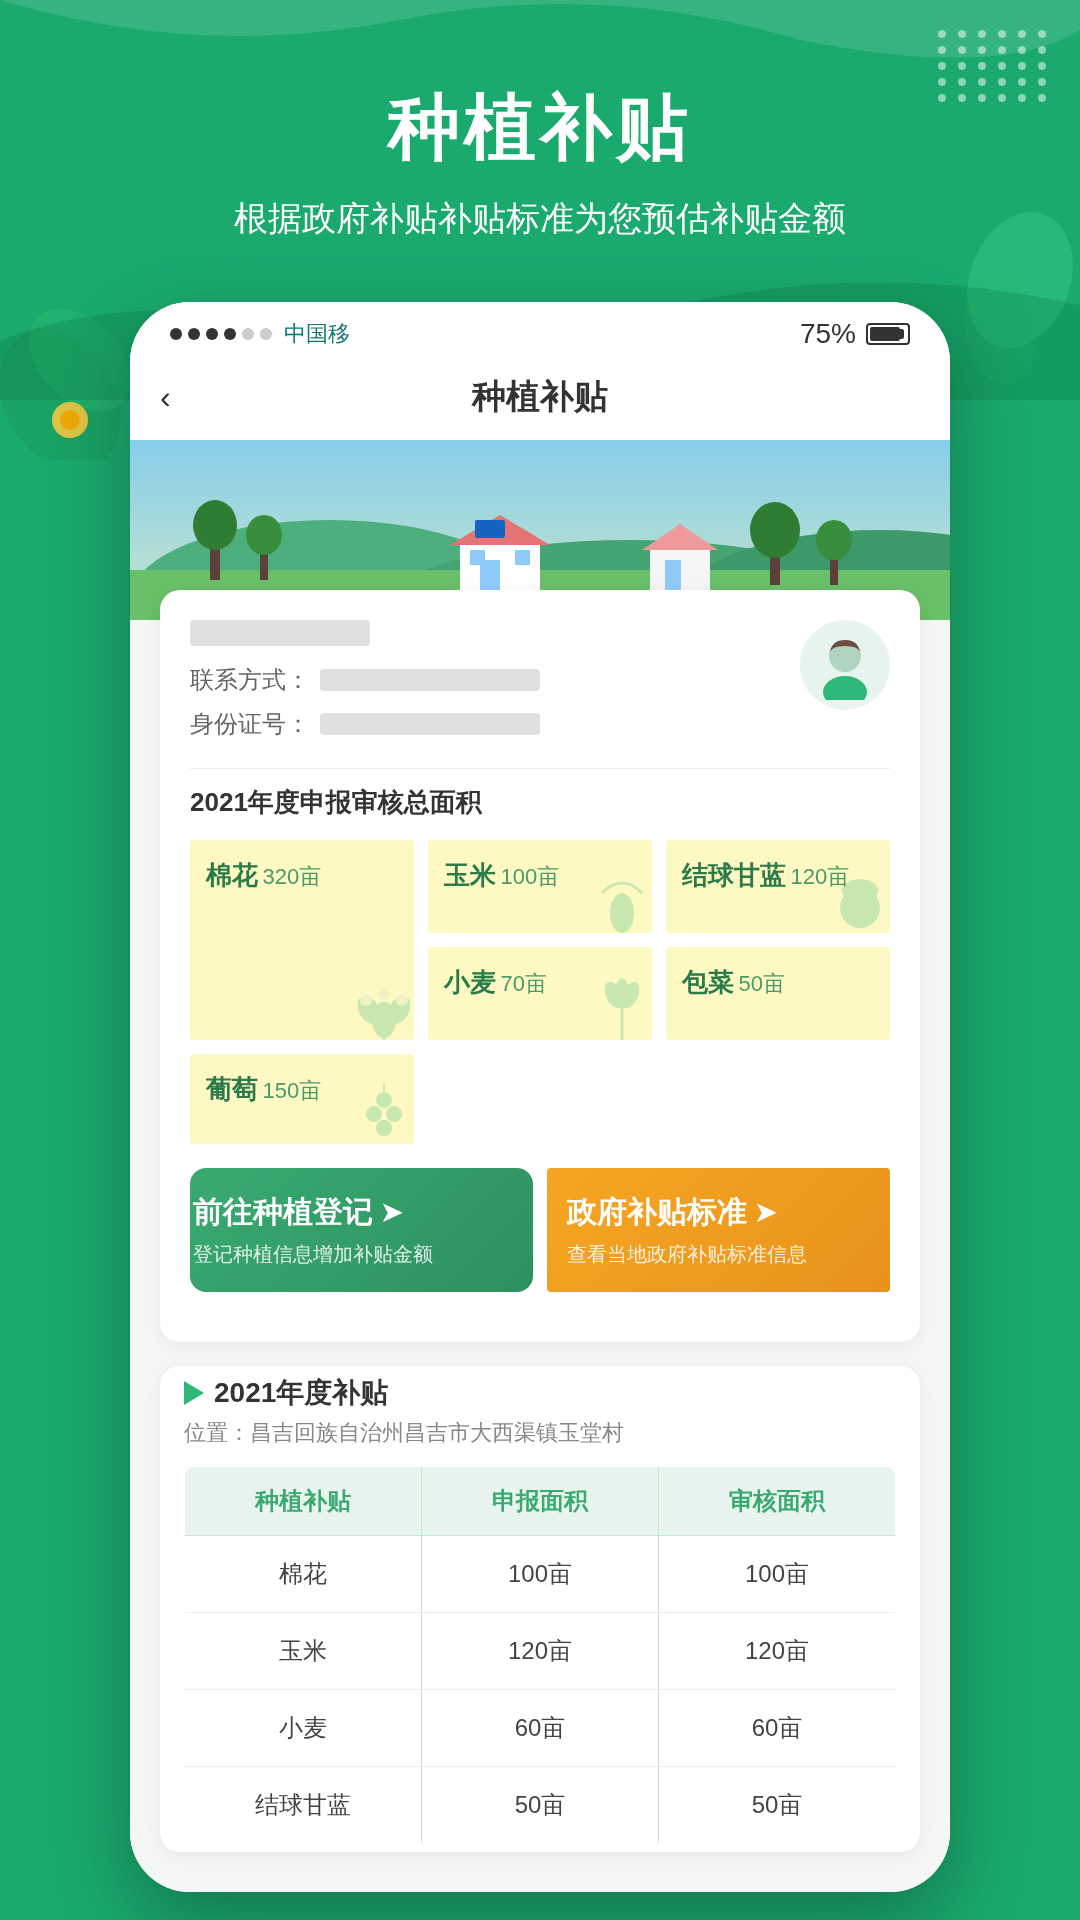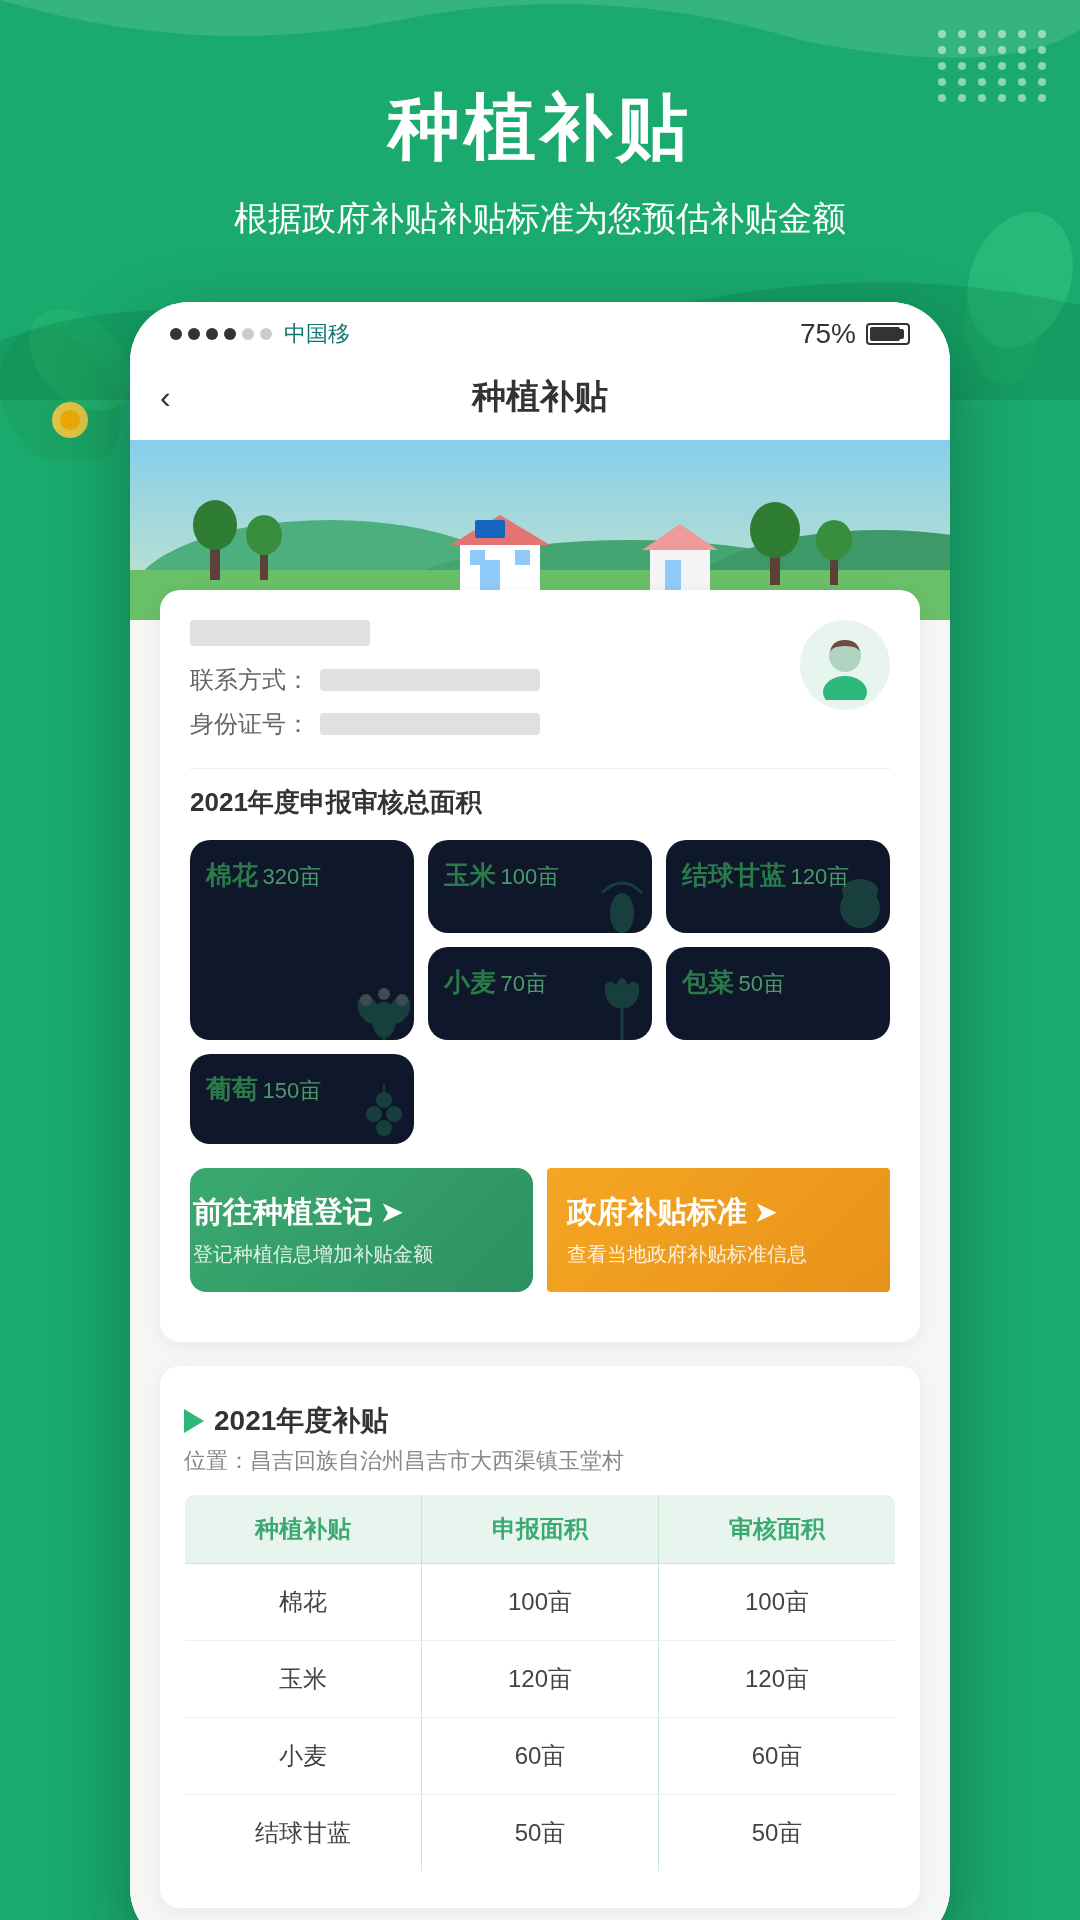--- a/index.html
+++ b/index.html
@@ -218,22 +218,22 @@
     }
 
     
     .crop-grid {
       display: grid;
       grid-template-columns: 1fr 1fr 1fr;
       gap: 14px;
       margin-bottom: 24px;
     }
     .crop-card {
-      background: #0f172a;
-      border-radius: 20px;
+      background: #fef9c3;
+      border-radius: 4px;
       padding: 18px 16px 14px;
       position: relative;
       overflow: hidden;
       min-height: 90px;
     }
     .crop-card.tall {
       grid-row: span 2;
       min-height: 200px;
     }
     .crop-card-name {
@@ -291,21 +291,21 @@
     }
     .action-btn-sub {
       font-size: 20px;
       color: rgba(255,255,255,0.85);
     }
 
     
     .subsidy-section {
       background: #fff;
       border-radius: 20px;
-      padding: 36px 24px;
+      padding: 8px 24px;
       box-shadow: 0 4px 20px rgba(0,0,0,0.06);
     }
     .subsidy-header {
       display: flex;
       align-items: center;
       margin-bottom: 6px;
       gap: 10px;
     }
     .subsidy-title {
       font-size: 28px;

